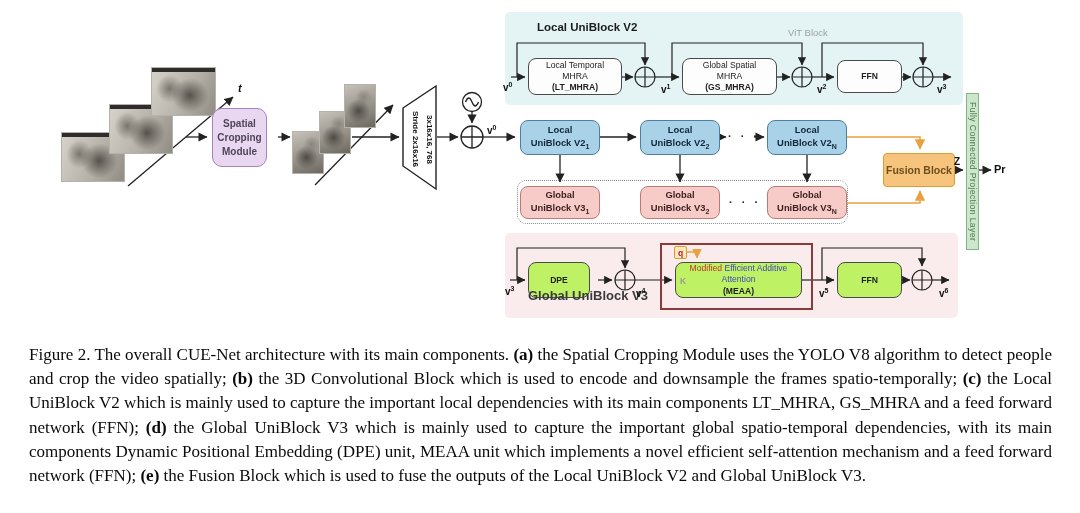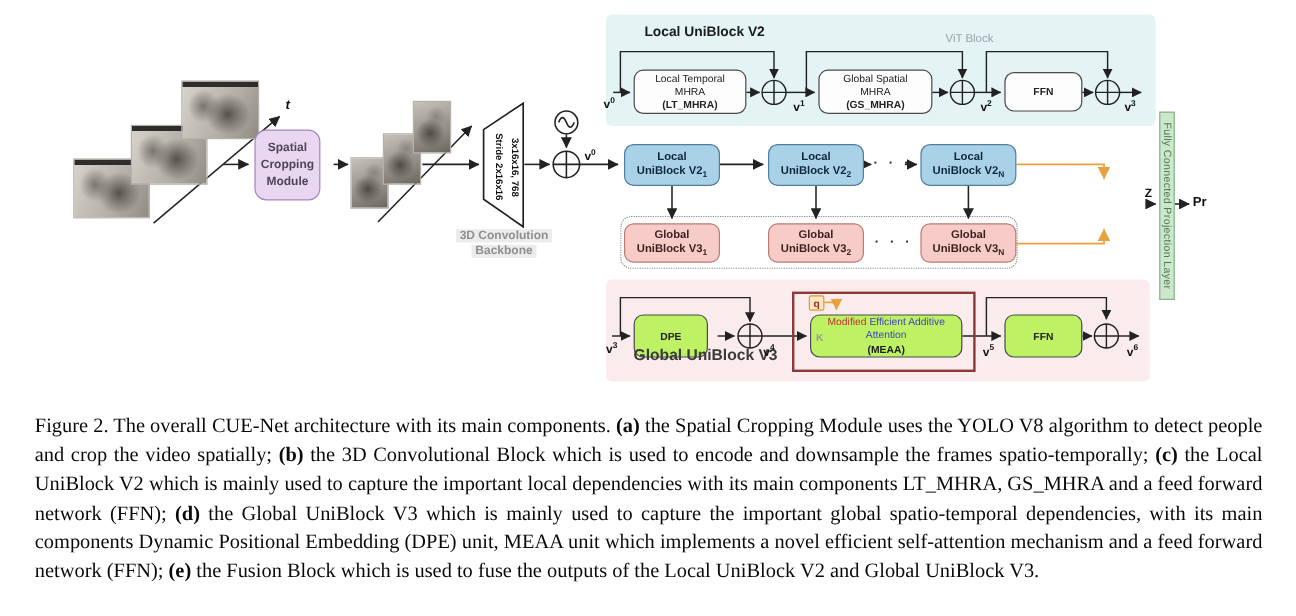--- a/index.html
+++ b/index.html
@@ -184,24 +184,20 @@
   </div>
 
   <div class="top3 cframe" style="left:293px;top:132px;width:30px;height:41px"></div>
   <div class="top3 cframe" style="left:320px;top:112px;width:30px;height:41px"></div>
   <div class="top3 cframe" style="left:345px;top:85px;width:30px;height:42px"></div>
 
   <div class="top3 traptxt" style="left:406px;top:89px;width:30px;height:100px">
     <div>3x16x16, 768</div>
     <div>Stride 2x16x16</div>
   </div>
-  <div class="top3 bblbl" style="left:352px;top:190px;width:136px">
-    <span>3D Convolution</span><br>
-    <span>Backbone</span>
-  </div>
 
   <div class="top3 vl" style="left:487px;top:124px">
     <span>v</span><sup>0</sup>
   </div>
 
   <div class="top3 blk blue" style="left:520px;top:120px;width:80px;height:35px">
     <div>Local</div>
     <div><span>UniBlock V2</span><sub>1</sub></div>
   </div>
   <div class="top3 blk blue" style="left:640px;top:120px;width:80px;height:35px">
@@ -221,20 +217,23 @@
   <div class="top3 blk pink" style="left:640px;top:186px;width:80px;height:33px">
     <div>Global</div>
     <div><span>UniBlock V3</span><sub>2</sub></div>
   </div>
   <div class="top3 blk pink" style="left:767px;top:186px;width:80px;height:33px">
     <div>Global</div>
     <div><span>UniBlock V3</span><sub>N</sub></div>
   </div>
   <div class="top3 dots" style="left:729px;top:196px">· · ·</div>
 
+  <div class="top3 blk fusion" style="left:883px;top:153px;width:72px;height:34px">
+    <div>Fusion Block</div>
+  </div>
   <div class="top3 zlbl" style="left:954px;top:156px">Z</div>
   <div class="top3 fcbar" style="left:966px;top:93px;width:13px;height:157px">Fully Connected Projection Layer</div>
   <div class="top3 prlbl" style="left:994px;top:163px">Pr</div>
 
   <div class="top3 title" style="left:537px;top:21px">Local UniBlock V2</div>
   <div class="top3 gray" style="left:788px;top:27px">ViT Block</div>
 
   <div class="top3 vl" style="left:503px;top:81px">
     <span>v</span><sup>0</sup>
   </div>

